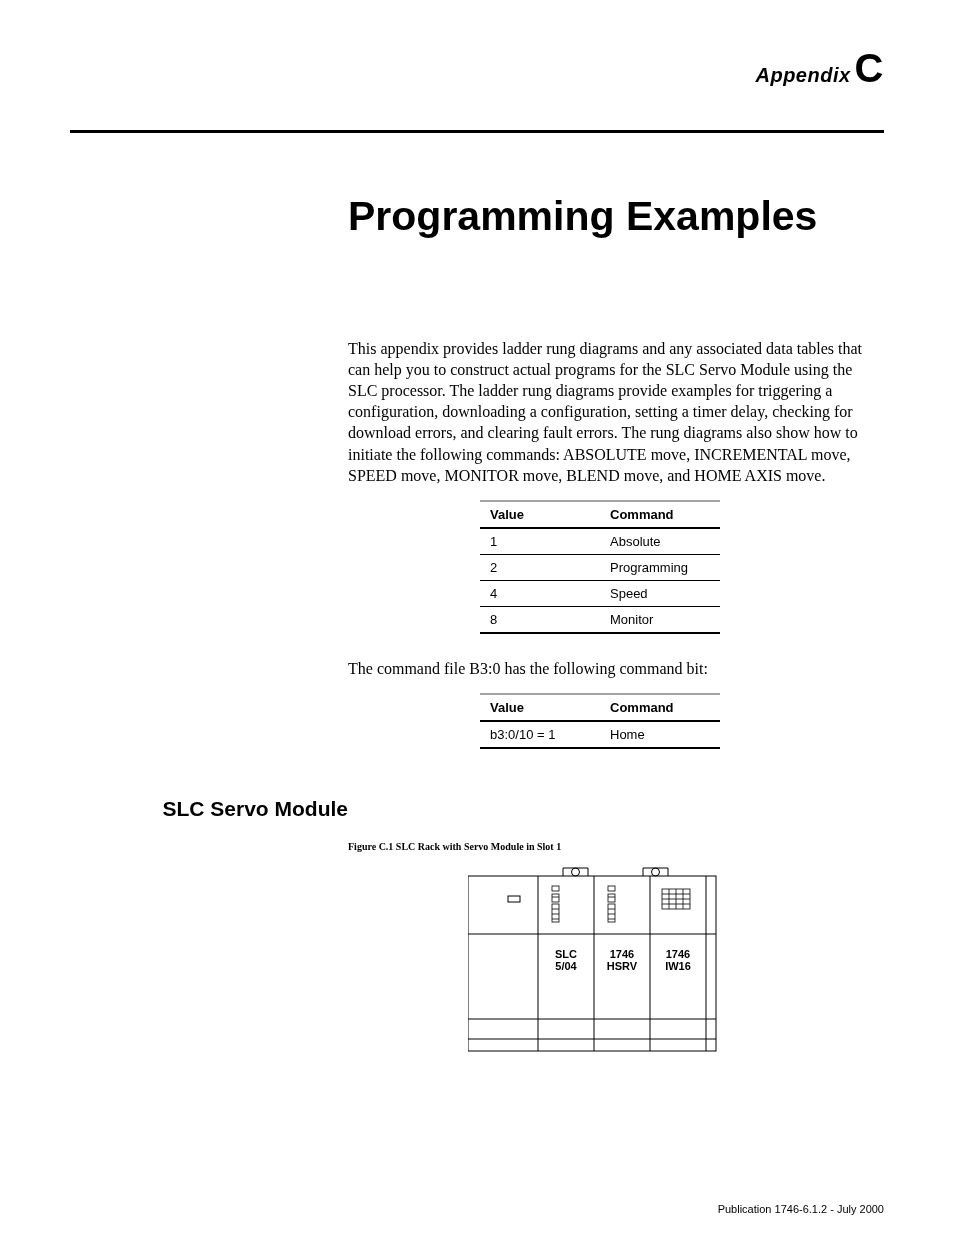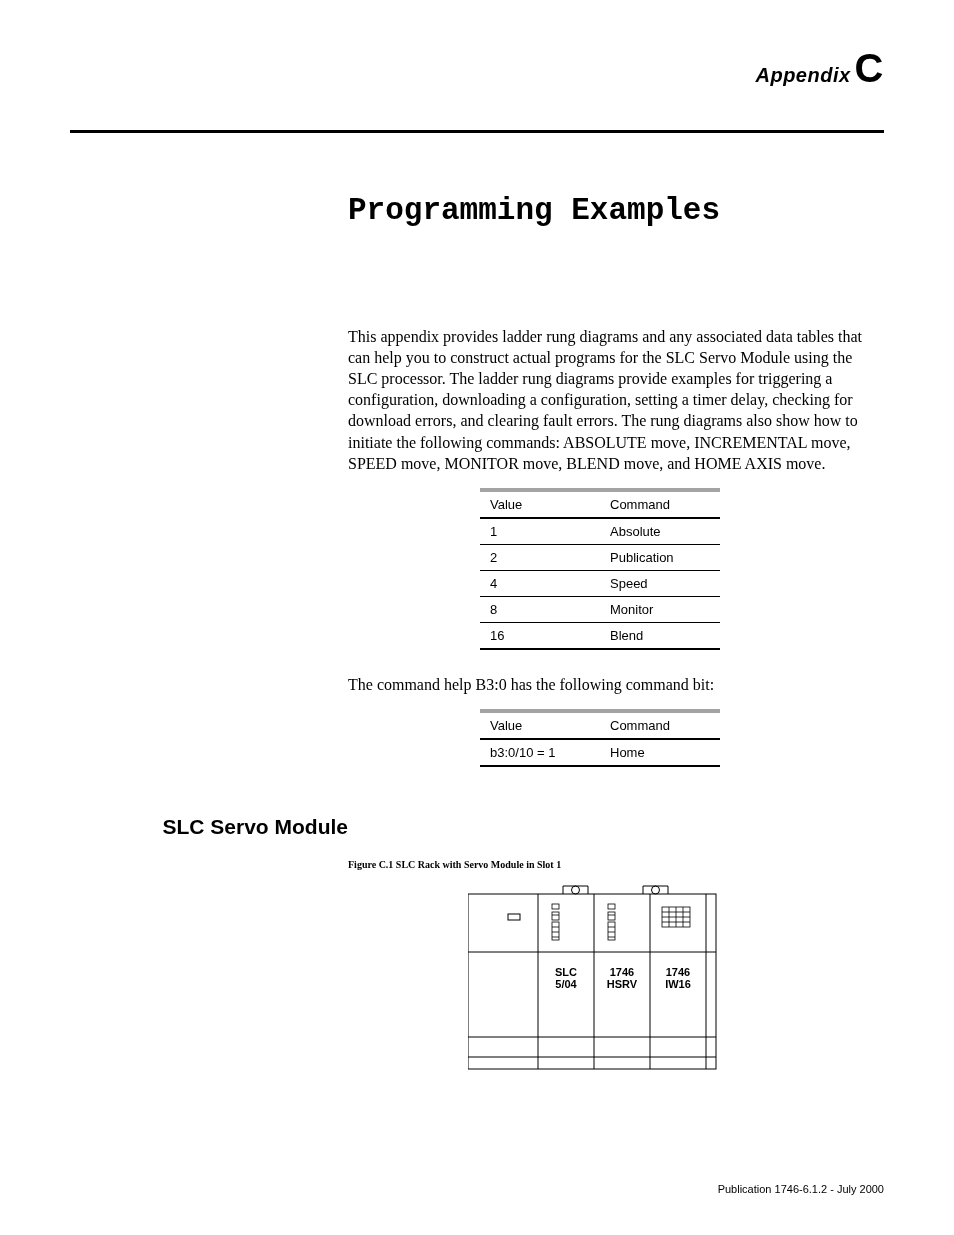--- a/index.html
+++ b/index.html
@@ -33,23 +33,23 @@
   .appendix-letter {
     font-family: Arial, Helvetica, sans-serif;
     font-weight: bold;
     font-style: normal;
     font-size: 40px;
     line-height: 1;
     vertical-align: baseline;
     margin-left: 4px;
   }
   .main-title {
-    font-family: Liberation Mono, monospace;
-    font-weight: bold;
-    font-size: 31px;
+    font-family: Liberation Sans, sans-serif;
+    font-weight: bold;
+    font-size: 41px;
     margin-top: 60px;
     margin-left: 278px;
   }
   .content-col {
     margin-left: 278px;
     margin-right: 0;
     max-width: 540px;
   }
   .body-text {
     font-family: Georgia, 'Times New Roman', serif;
@@ -67,22 +67,22 @@
     font-family: Arial, Helvetica, sans-serif;
     font-size: 13px;
   }
   .cmd-table th, .cmd-table td {
     border-top: 1px solid #000;
     border-bottom: 1px solid #000;
     padding: 5px 10px;
     text-align: left;
   }
   .cmd-table th {
-    font-weight: normal;
-    border-top: 4px solid #a3a3a3;
+    font-weight: bold;
+    border-top: 2px solid #a3a3a3;
     border-bottom: 2px solid #000;
   }
   .cmd-table tr:last-child td {
     border-bottom: 2px solid #000;
   }
   .cmd-table .col-value { width: 100px; }
   .cmd-table .col-command { width: 100px; }
   .section-row {
     display: flex;
     align-items: flex-start;
@@ -108,21 +108,21 @@
     font-size: 10px;
     margin-top: 20px;
     margin-left: 278px;
   }
   .rack-diagram {
     margin-left: 398px;
     margin-top: 12px;
   }
   .footer {
     position: absolute;
-    bottom: 40px;
+    bottom: 20px;
     right: 70px;
     font-family: Arial, Helvetica, sans-serif;
     font-size: 11px;
     margin-left: 36px;
   }
 </style>
 </head>
 <body>
 
 <div class="page">
@@ -144,38 +144,34 @@
         <th class="col-command">Command</th>
       </tr>
     </thead>
     <tbody>
       <tr>
         <td>1</td>
         <td>Absolute</td>
       </tr>
       <tr>
         <td>2</td>
-        <td>Publication</td>
+        <td>Programming</td>
       </tr>
       <tr>
         <td>4</td>
         <td>Speed</td>
       </tr>
       <tr>
         <td>8</td>
         <td>Monitor</td>
       </tr>
-      <tr>
-        <td>16</td>
-        <td>Blend</td>
-      </tr>
     </tbody>
   </table>
 
-  <div class="content-col body-text">The command help B3:0 has the following command bit:</div>
+  <div class="content-col body-text">The command file B3:0 has the following command bit:</div>
 
   <table class="cmd-table">
     <thead>
       <tr>
         <th class="col-value">Value</th>
         <th class="col-command">Command</th>
       </tr>
     </thead>
     <tbody>
       <tr>

